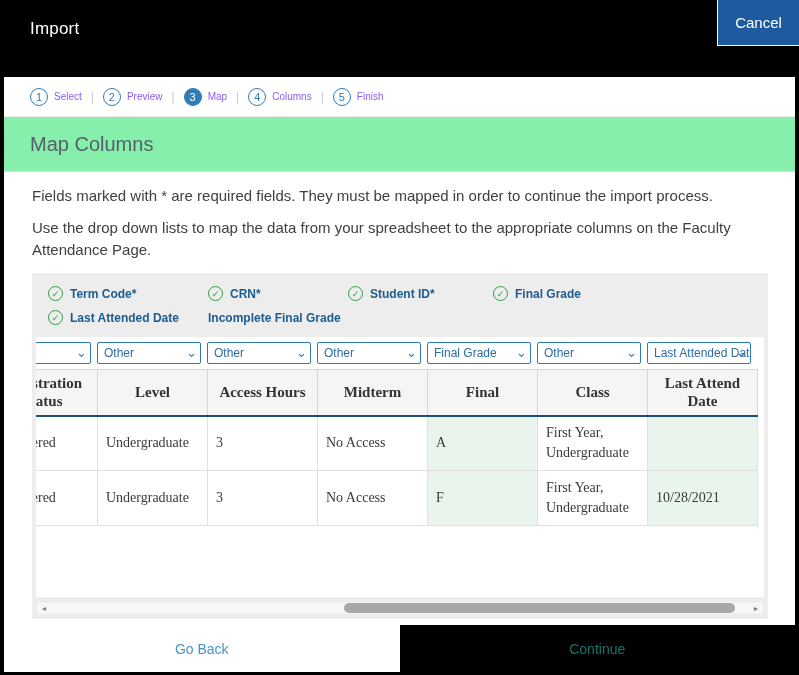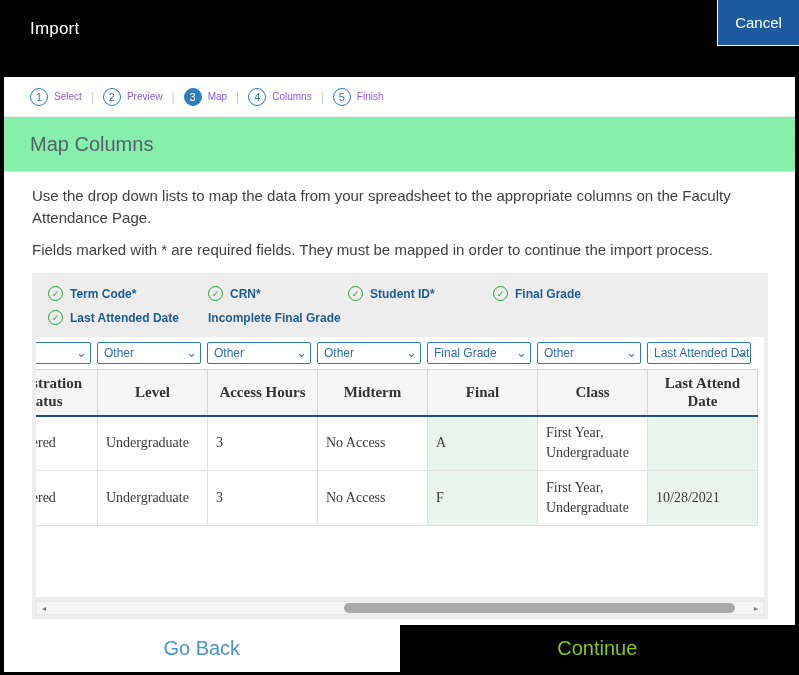--- a/index.html
+++ b/index.html
@@ -60,23 +60,23 @@
   td.mapped { background:#e8f4ec; }
 
   
   .hscroll { height:14px; margin:4px 4px 4px; display:flex; align-items:stretch; background:#f6f6f6; border:1px solid #e8e8e8; }
   .arr { width:14px; display:flex; align-items:center; justify-content:center; font-size:7px; color:#7d7d7d; cursor:pointer; flex:none; }
   .track { flex:1; position:relative; }
   .thumb { position:absolute; left:42%; width:56%; top:1px; bottom:1px; background:#a8a8a8; border-radius:6px; cursor:pointer; }
 
   
   .footer { margin-top:auto; height:47px; flex:none; display:flex; }
-  .footer button { flex:1; font-size:20px; border:none; cursor:pointer; font-family:inherit; }
+  .footer button { flex:1; font-size:14px; border:none; cursor:pointer; font-family:inherit; }
   .go-back { background:#fff; color:#4a93cc; border-top:1px solid #eeeeee; }
-  .continue { background:#000; color:#84cc16; }
+  .continue { background:#000; color:#0f766e; }
 </style>
 </head>
 <body>
 
 <div class="window">
 
   <header class="titlebar">
     <span class="title">Import</span>
     <button class="cancel-btn">Cancel</button>
   </header>
@@ -108,22 +108,22 @@
         <span class="step-circle">5</span>
         <span class="step-label">Finish</span>
       </div>
     </nav>
 
     <div class="page-title-bar">
       <h1>Map Columns</h1>
     </div>
 
     <div class="instructions">
+      <p>Fields marked with * are required fields. They must be mapped in order to continue the import process.</p>
       <p>Use the drop down lists to map the data from your spreadsheet to the appropriate columns on the Faculty Attendance Page.</p>
-      <p>Fields marked with * are required fields. They must be mapped in order to continue the import process.</p>
     </div>
 
     <div class="panel">
 
       <div class="mapping-grid">
         <div class="map-item">
           <span class="check">✓</span>
           <span>Term Code*</span>
         </div>
         <div class="map-item">

